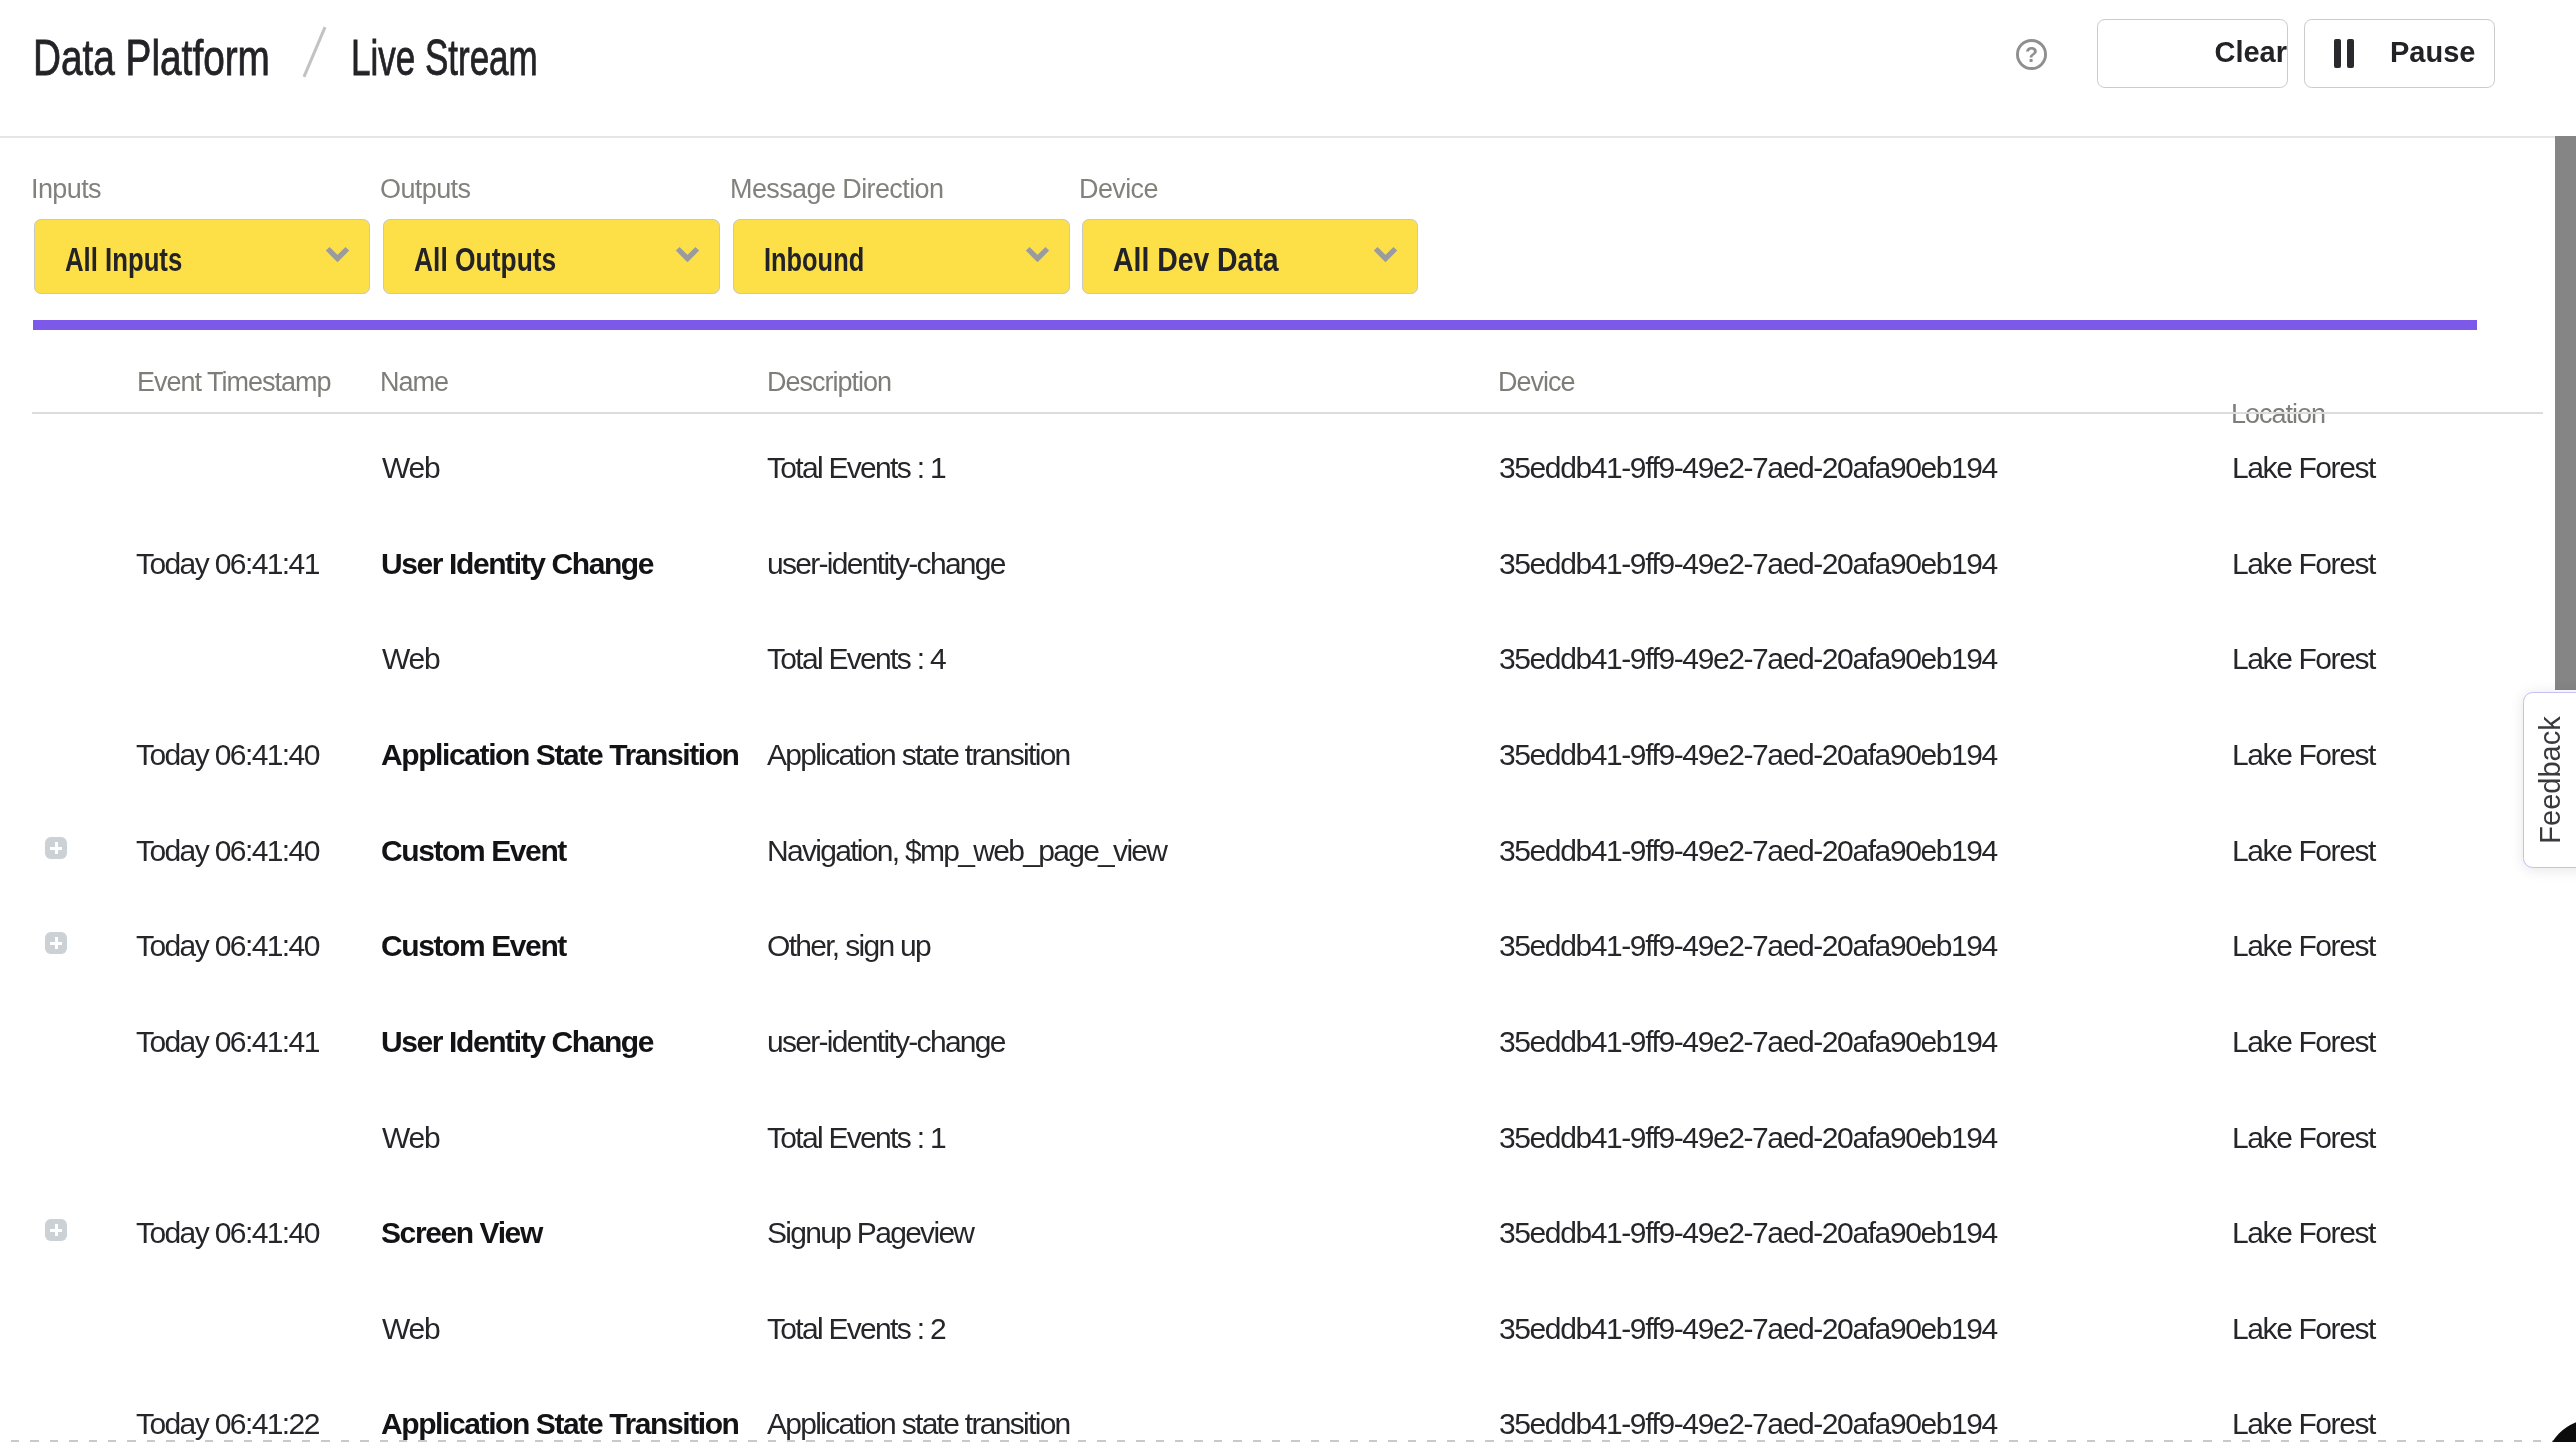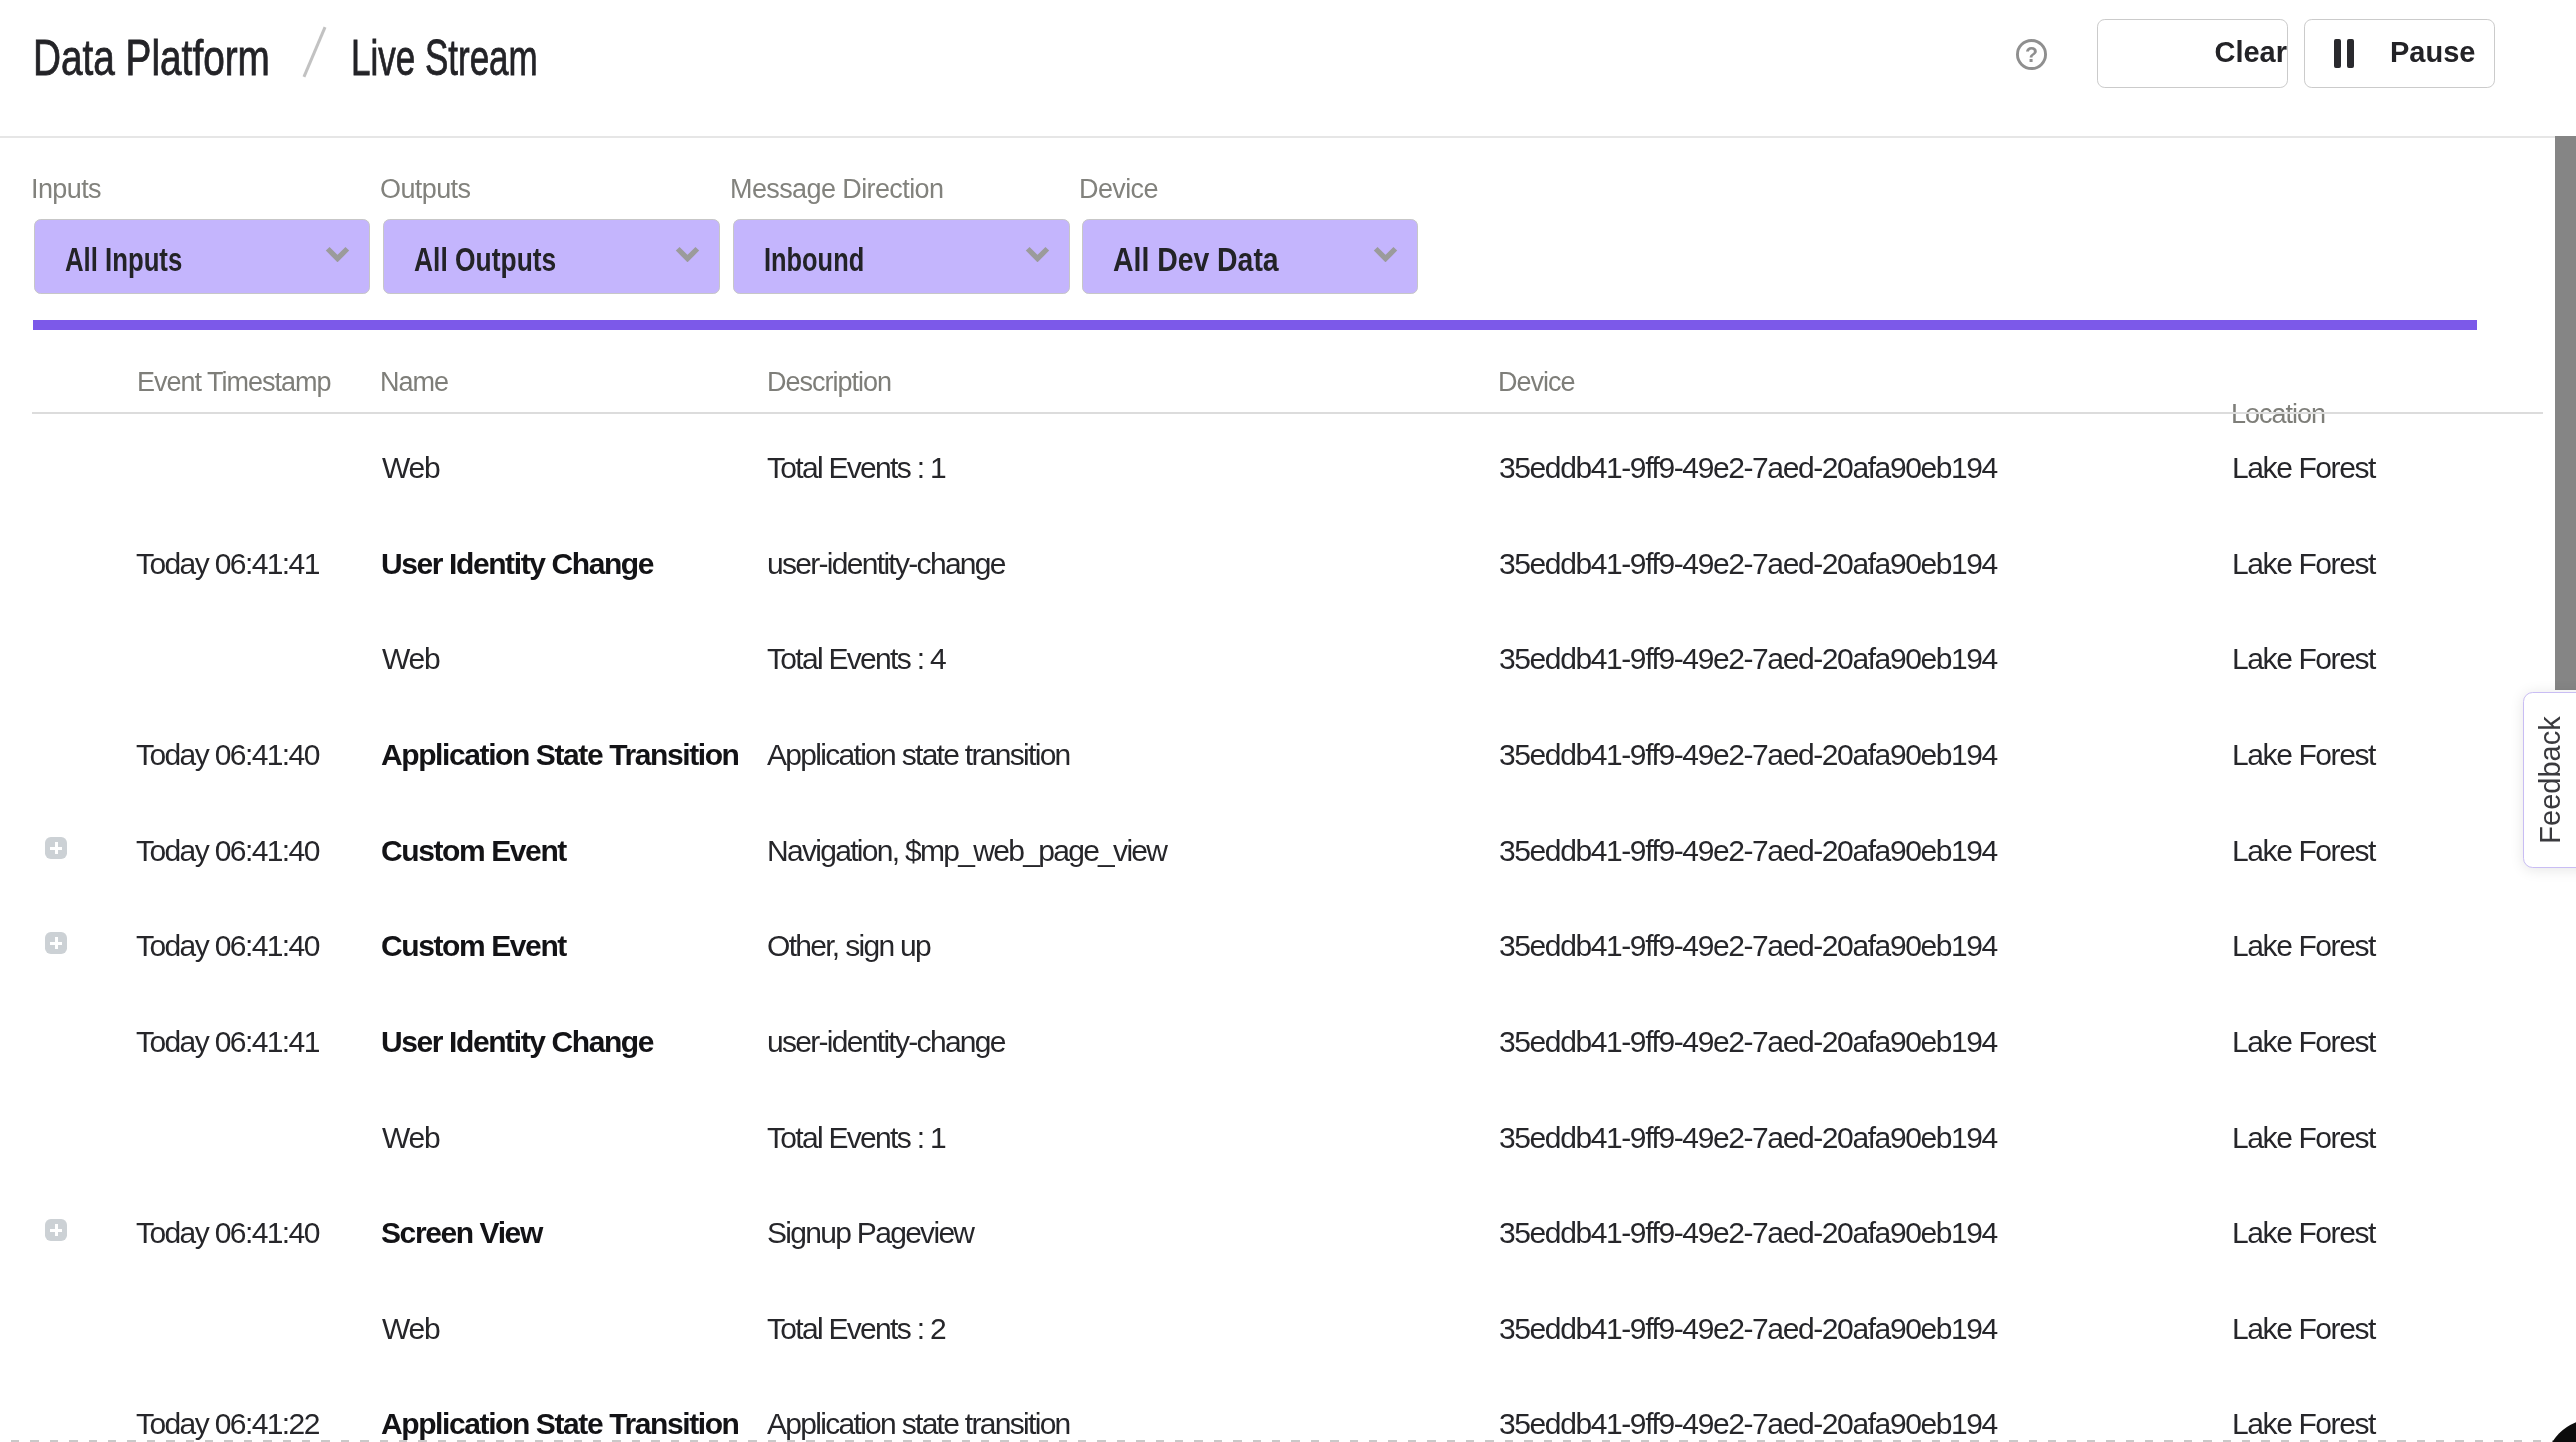--- a/index.html
+++ b/index.html
@@ -2,21 +2,21 @@
 <html><head>
 <meta charset="utf-8">
 <style>
   * { margin:0; padding:0; box-sizing:border-box; }
   html,body { width:2576px; height:1442px; background:#ffffff; overflow:hidden;
     font-family:"Liberation Sans", sans-serif; }
   .abs { position:absolute; }
   #page { position:relative; width:2576px; height:1012px; }
   .crumb { font-size:50px; color:#232327; transform-origin:left center; white-space:nowrap; -webkit-text-stroke:0.8px #232327; }
   .filterlabel { font-size:27px; color:#82827d; letter-spacing:-0.6px; }
-  .dd { position:absolute; top:219px; height:75px; border:1.9px solid #c7c7c7; border-radius:6.8px; background:#c4b5fd; }
+  .dd { position:absolute; top:219px; height:75px; border:1.9px solid #c7c7c7; border-radius:6.8px; background:#fde047; }
   .ddtext { position:absolute; left:30px; top:3.9px; line-height:71px; font-size:33px; font-weight:bold; color:#232327; transform-origin:left center; white-space:nowrap; }
   .chev { position:absolute; right:19.4px; top:26px; width:25px; height:15.5px; }
   .th { position:absolute; top:0; font-size:27px; color:#7e7e79; letter-spacing:-1px; line-height:27px; white-space:nowrap; }
   .row { position:absolute; left:0; width:2576px; height:95px; line-height:95px; font-size:30px; color:#26262a; }
   .row span { position:absolute; top:0; line-height:inherit; white-space:nowrap; }
   .ts { left:136px; letter-spacing:-1.6px; }
   .nm { left:381px; font-weight:bold; color:#131316; letter-spacing:-1.4px; }
   .nmr { left:382px; letter-spacing:-1.2px; }
   .ds { left:767px; letter-spacing:-1.7px; }
   .dv { left:1499px; letter-spacing:-1.4px; }

